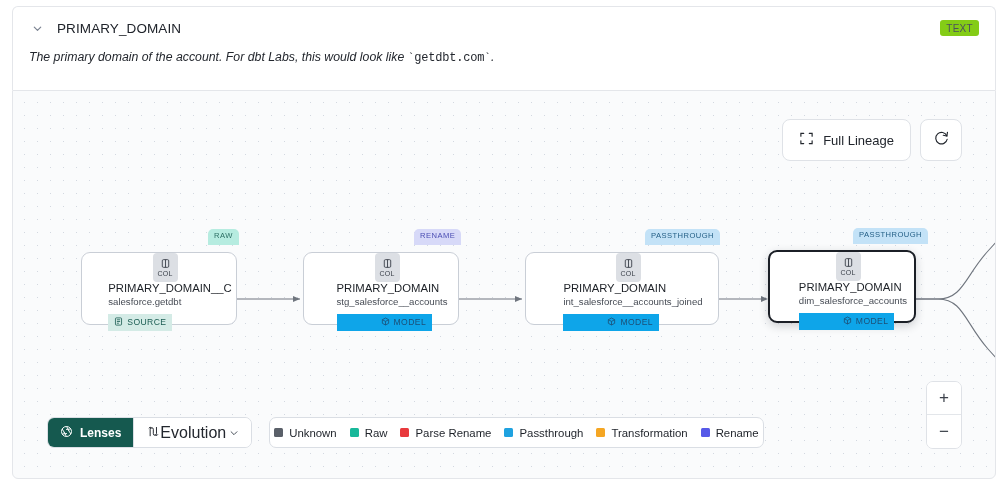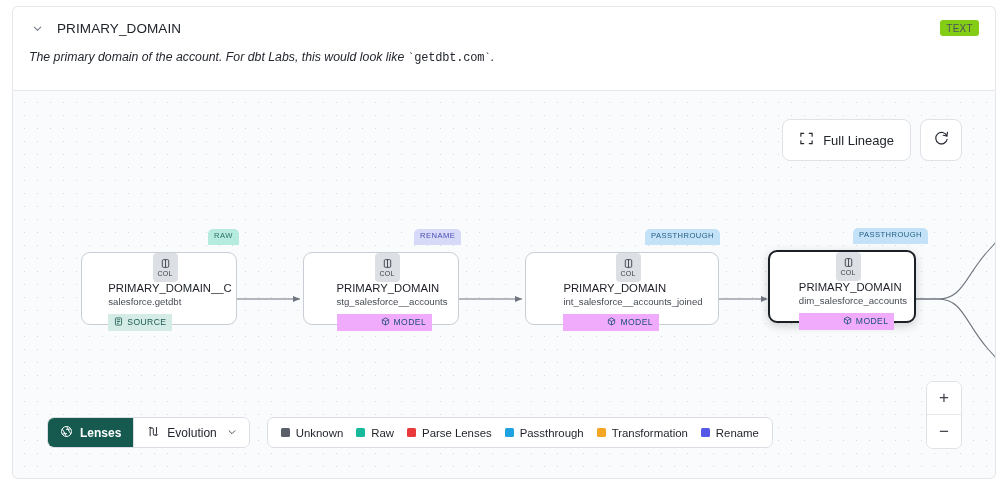--- a/index.html
+++ b/index.html
@@ -203,21 +203,21 @@
   .node-tag {
     margin-top: 3px;
     align-self: flex-start;
     display: inline-flex; align-items: center; gap: 4px;
     font-size: 8.6px;
     letter-spacing: 0.4px;
     padding: 3px 6px;
     border-radius: 0;
   }
   .tag-source { background: #d4ebe6; color: #1a5c52; }
-  .tag-model  { background: #f0abfc; color: #1c4f77; padding-left: 44px; }
+  .tag-model  { background: #0ea5e9; color: #1c4f77; padding-left: 44px; }
 
   
   .lens-badge {
     position: absolute;
     font-size: 7.6px;
     letter-spacing: 0.45px;
     padding: 3px 6px 5px 6px;
     border-radius: 5px 5px 0 0;
     line-height: 1;
   }
@@ -242,34 +242,34 @@
   .lens-btn {
     display: flex; align-items: center; gap: 7px;
     padding: 0 12px;
     background: #15594f;
     color: #ffffff;
     font-size: 12px;
     font-weight: bold;
     cursor: pointer;
   }
   .evo-btn {
-    display: flex; align-items: center; gap: 7px;
+    display: flex; align-items: center; 
     padding: 0 12px 0 13px;
     background: #ffffff;
     color: #23272e;
-    font-size: 12px;
+    font-size: 16px;
     cursor: pointer;
     border-left: 1px solid #dadee4;
   }
   .evo-btn .cv { color: #4b525c; margin-left: 3px; }
 
   .legend {
     display: flex; align-items: center; gap: 13px;
     height: 31px;
-    padding: 0 13px;
+    padding: 0 4px;
     background: #ffffff;
     border: 1px solid #dadee4;
     border-radius: 7px;
   }
   .legend-item {
     display: flex; align-items: center; gap: 6px;
     font-size: 11.4px;
     color: #1d2128;
     white-space: nowrap;
   }
@@ -473,21 +473,21 @@
         <div class="legend-item">
           <span class="swatch" style="background:#5a6069"></span>
           <span>Unknown</span>
         </div>
         <div class="legend-item">
           <span class="swatch" style="background:#18b89a"></span>
           <span>Raw</span>
         </div>
         <div class="legend-item">
           <span class="swatch" style="background:#e8393c"></span>
-          <span>Parse Lenses</span>
+          <span>Parse Rename</span>
         </div>
         <div class="legend-item">
           <span class="swatch" style="background:#1fa2e0"></span>
           <span>Passthrough</span>
         </div>
         <div class="legend-item">
           <span class="swatch" style="background:#f5a623"></span>
           <span>Transformation</span>
         </div>
         <div class="legend-item">

